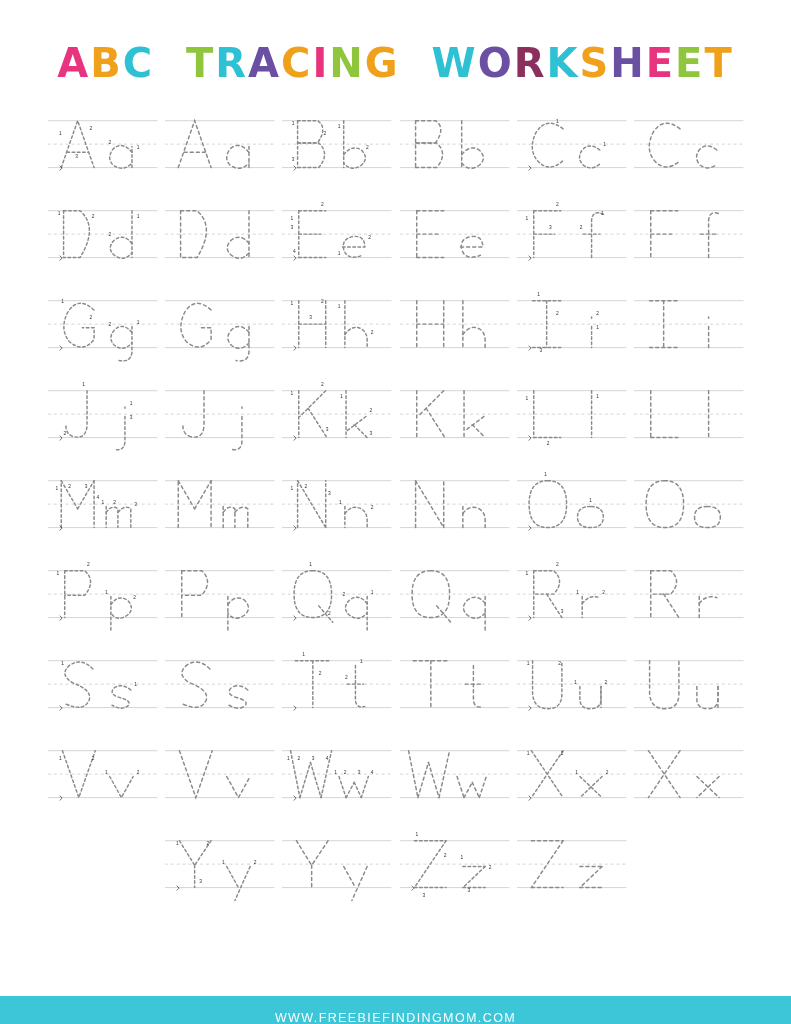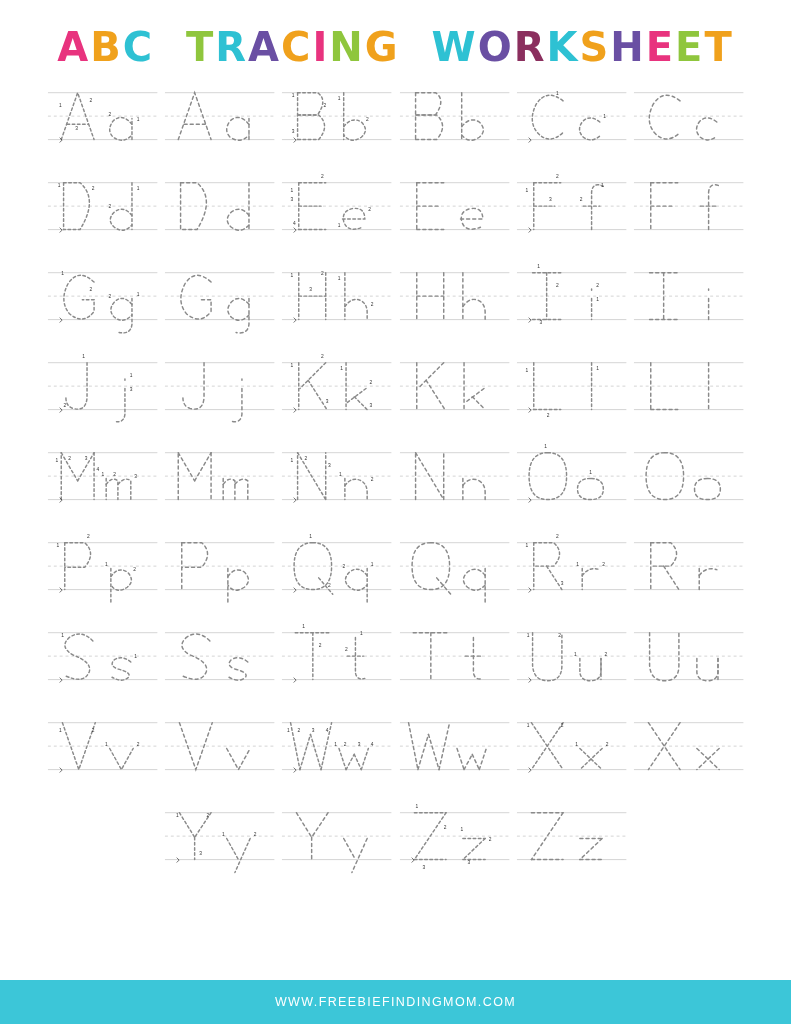--- a/index.html
+++ b/index.html
@@ -16,21 +16,21 @@
   .page {
     position: relative;
     width: 791px;
     height: 1024px;
     background: #ffffff;
     box-sizing: border-box;
   }
   
   .title {
     text-align: center;
-    margin: 0;
+    margin: 16px;
     padding: 26px 0 6px 0;
     font-family: "DejaVu Sans", sans-serif;
     font-weight: bold;
     font-size: 40px;
     letter-spacing: 2px;
     line-height: 1.05;
     white-space: nowrap;
   }
   .title span {
     display: inline-block;

